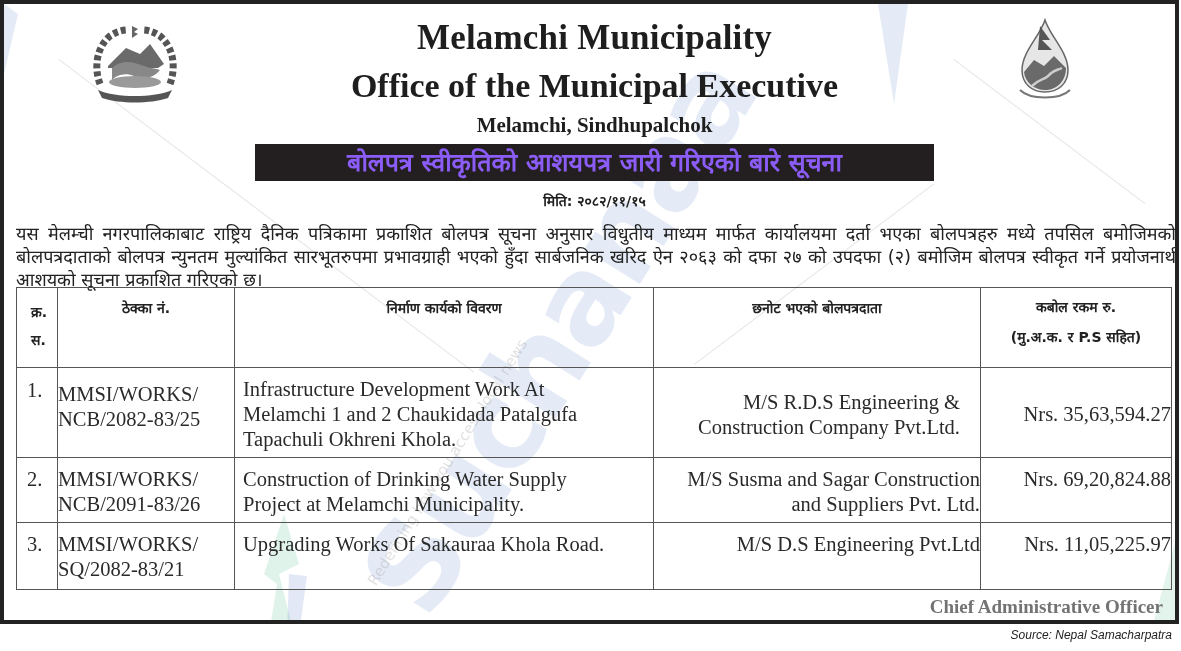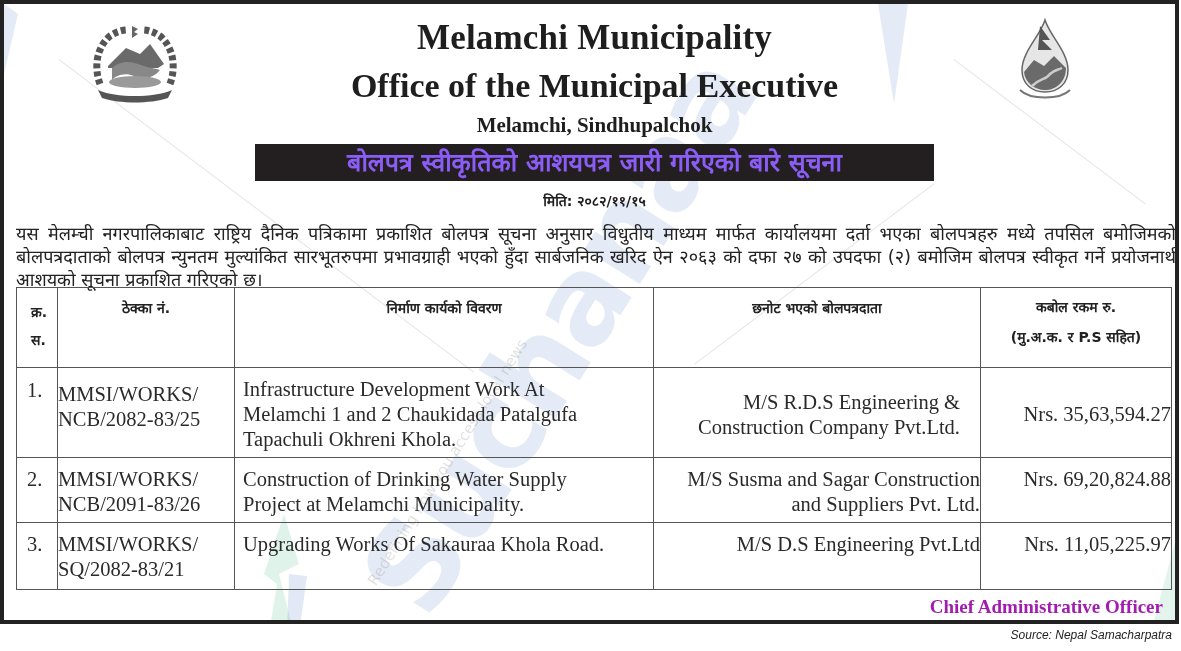--- a/index.html
+++ b/index.html
@@ -81,21 +81,21 @@
     td.c-contract { text-align: left; padding-top: 14px; }
     td.c-desc { padding: 9px 0 0 8px; }
     td.c-bidder { text-align: right; padding-top: 22px; }
     td.c-amt { text-align: right; padding-top: 34px; }
     tr.r2 td.c-sn, tr.r3 td.c-sn { padding-top: 9px; }
     tr.r2 td, tr.r3 td { padding-top: 9px; }
     tr.r2 td.c-amt, tr.r3 td.c-amt { padding-top: 9px; }
 
     .signature {
       position: absolute; right: 12px; top: 592px;
-      font-size: 19px; font-weight: bold; color: #a21caf;
+      font-size: 19px; font-weight: bold; color: #737373;
     }
     .source {
       position: absolute; right: 9px; top: 628px;
       font-family: "Liberation Sans", sans-serif; font-style: italic; font-size: 12px; color: #222;
     }
   </style>
 </head>
 <body>
 
 <div class="frame">

